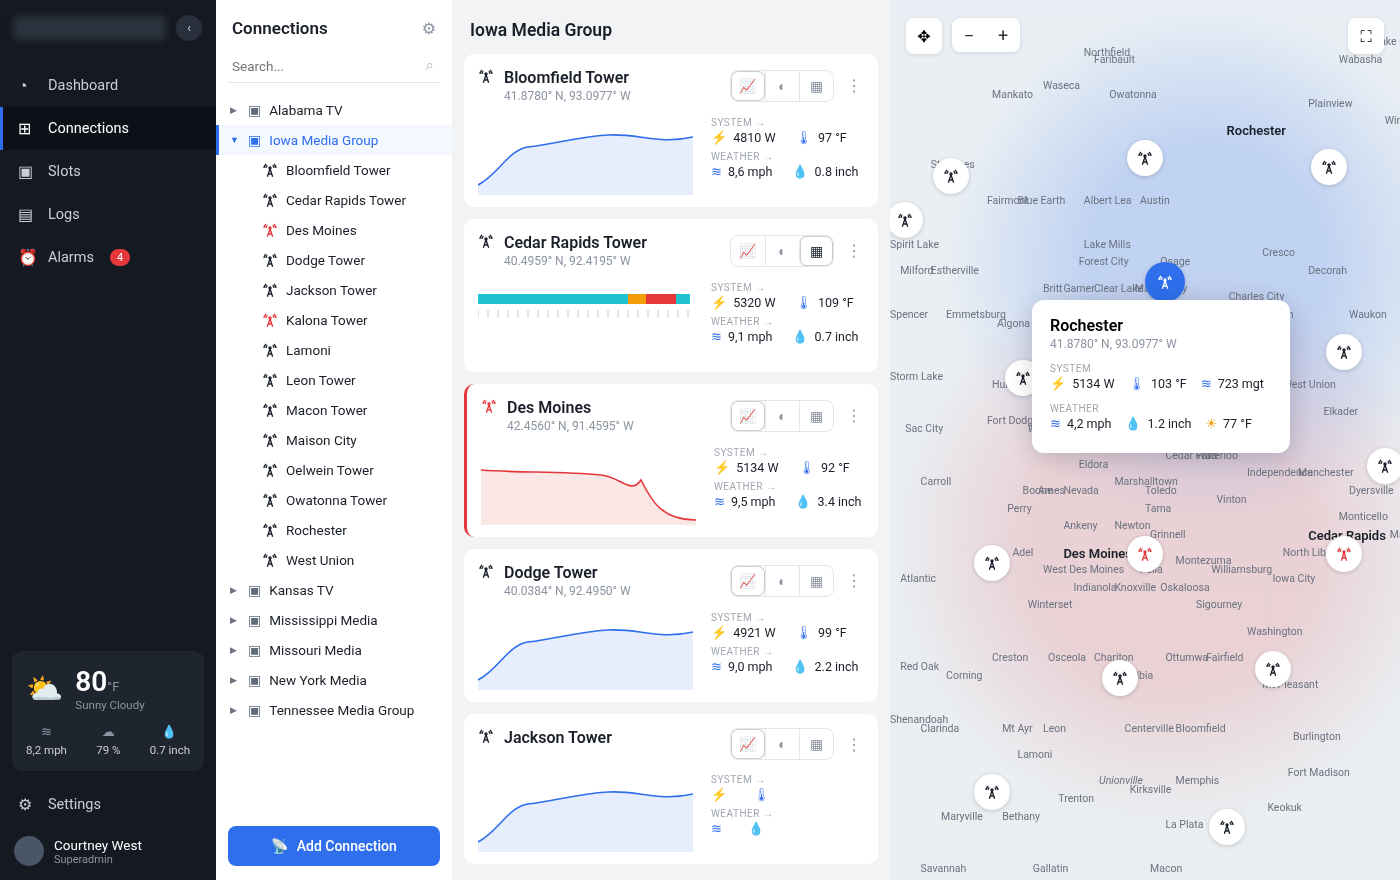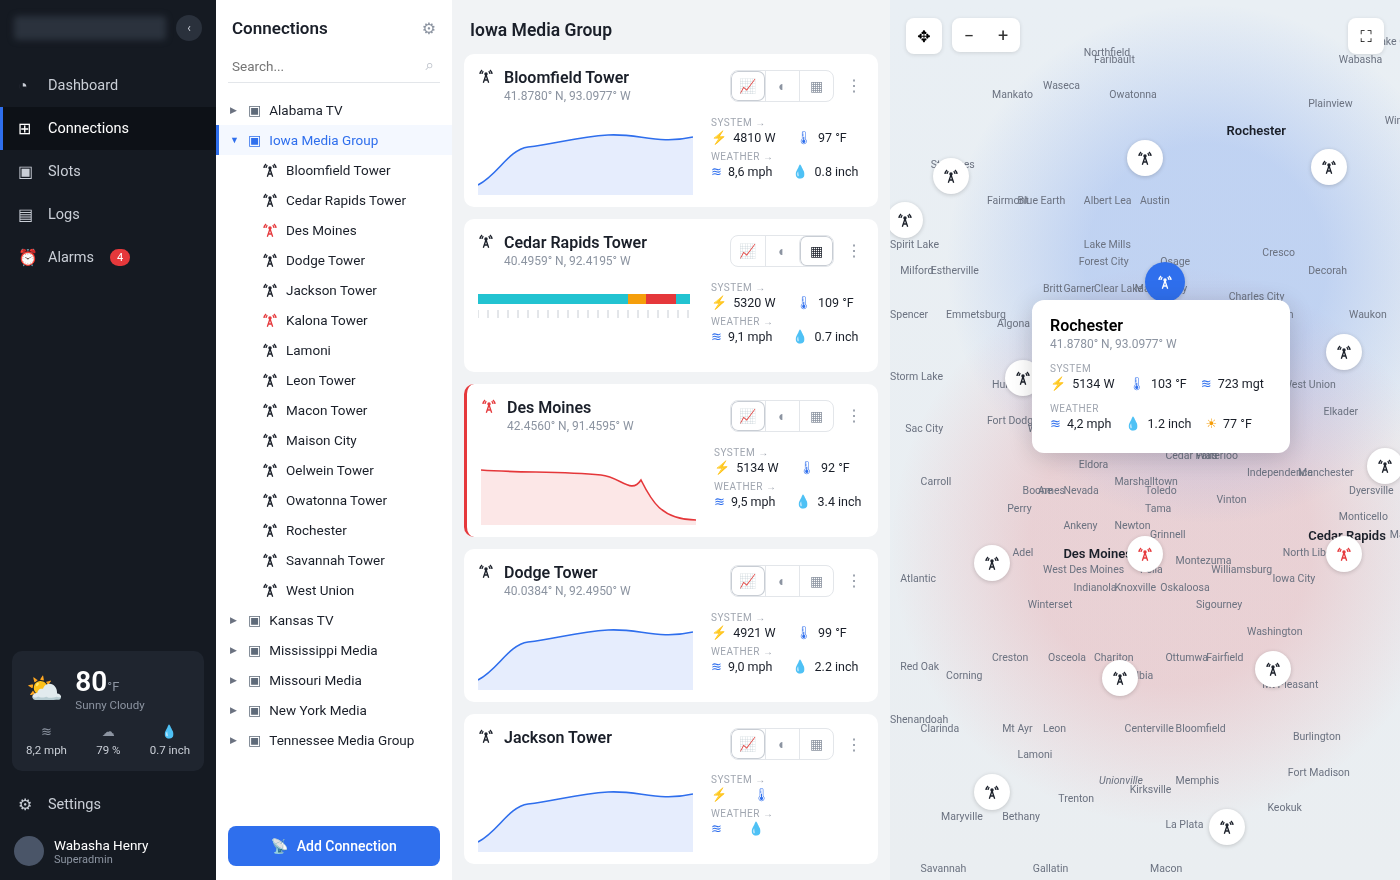--- a/index.html
+++ b/index.html
@@ -149,21 +149,21 @@
     </div>
   </div>
 
   <div class="settings-row">
     <span class="nav-icon">⚙</span>
     <span>Settings</span>
   </div>
   <div class="user-row">
     <div class="avatar"></div>
     <div>
-      <div class="user-name">Wabasha Henry</div>
+      <div class="user-name">Courtney West</div>
       <div class="user-role">Superadmin</div>
     </div>
   </div>
 </nav>
 
 <section class="conn-panel">
   <div class="conn-head">
     <h2>Connections</h2>
     <span style="color:#8c94a1;">⚙</span>
   </div>
@@ -304,30 +304,20 @@
       </div>
       <div class="tree-row child">
         <span class="tower-icon ticon ok">
           <svg viewBox="0 0 24 24" width="16" height="16" fill="none" stroke="#1a1f29" stroke-width="2">
             <path d="M6 3 Q3 6 3 9 M8 5 Q6 7 6 9 M18 3 Q21 6 21 9 M16 5 Q18 7 18 9"></path>
             <circle cx="12" cy="9" r="1.6" fill="#1a1f29"></circle>
             <path d="M12 10 L8 22 M12 10 L16 22 M9 18 L15 18"></path>
           </svg>
         </span>
         <span>Rochester</span>
-      </div>
-      <div class="tree-row child">
-        <span class="tower-icon ticon ok">
-          <svg viewBox="0 0 24 24" width="16" height="16" fill="none" stroke="#1a1f29" stroke-width="2">
-            <path d="M6 3 Q3 6 3 9 M8 5 Q6 7 6 9 M18 3 Q21 6 21 9 M16 5 Q18 7 18 9"></path>
-            <circle cx="12" cy="9" r="1.6" fill="#1a1f29"></circle>
-            <path d="M12 10 L8 22 M12 10 L16 22 M9 18 L15 18"></path>
-          </svg>
-        </span>
-        <span>Savannah Tower</span>
       </div>
       <div class="tree-row child">
         <span class="tower-icon ticon ok">
           <svg viewBox="0 0 24 24" width="16" height="16" fill="none" stroke="#1a1f29" stroke-width="2">
             <path d="M6 3 Q3 6 3 9 M8 5 Q6 7 6 9 M18 3 Q21 6 21 9 M16 5 Q18 7 18 9"></path>
             <circle cx="12" cy="9" r="1.6" fill="#1a1f29"></circle>
             <path d="M12 10 L8 22 M12 10 L16 22 M9 18 L15 18"></path>
           </svg>
         </span>
         <span>West Union</span>

